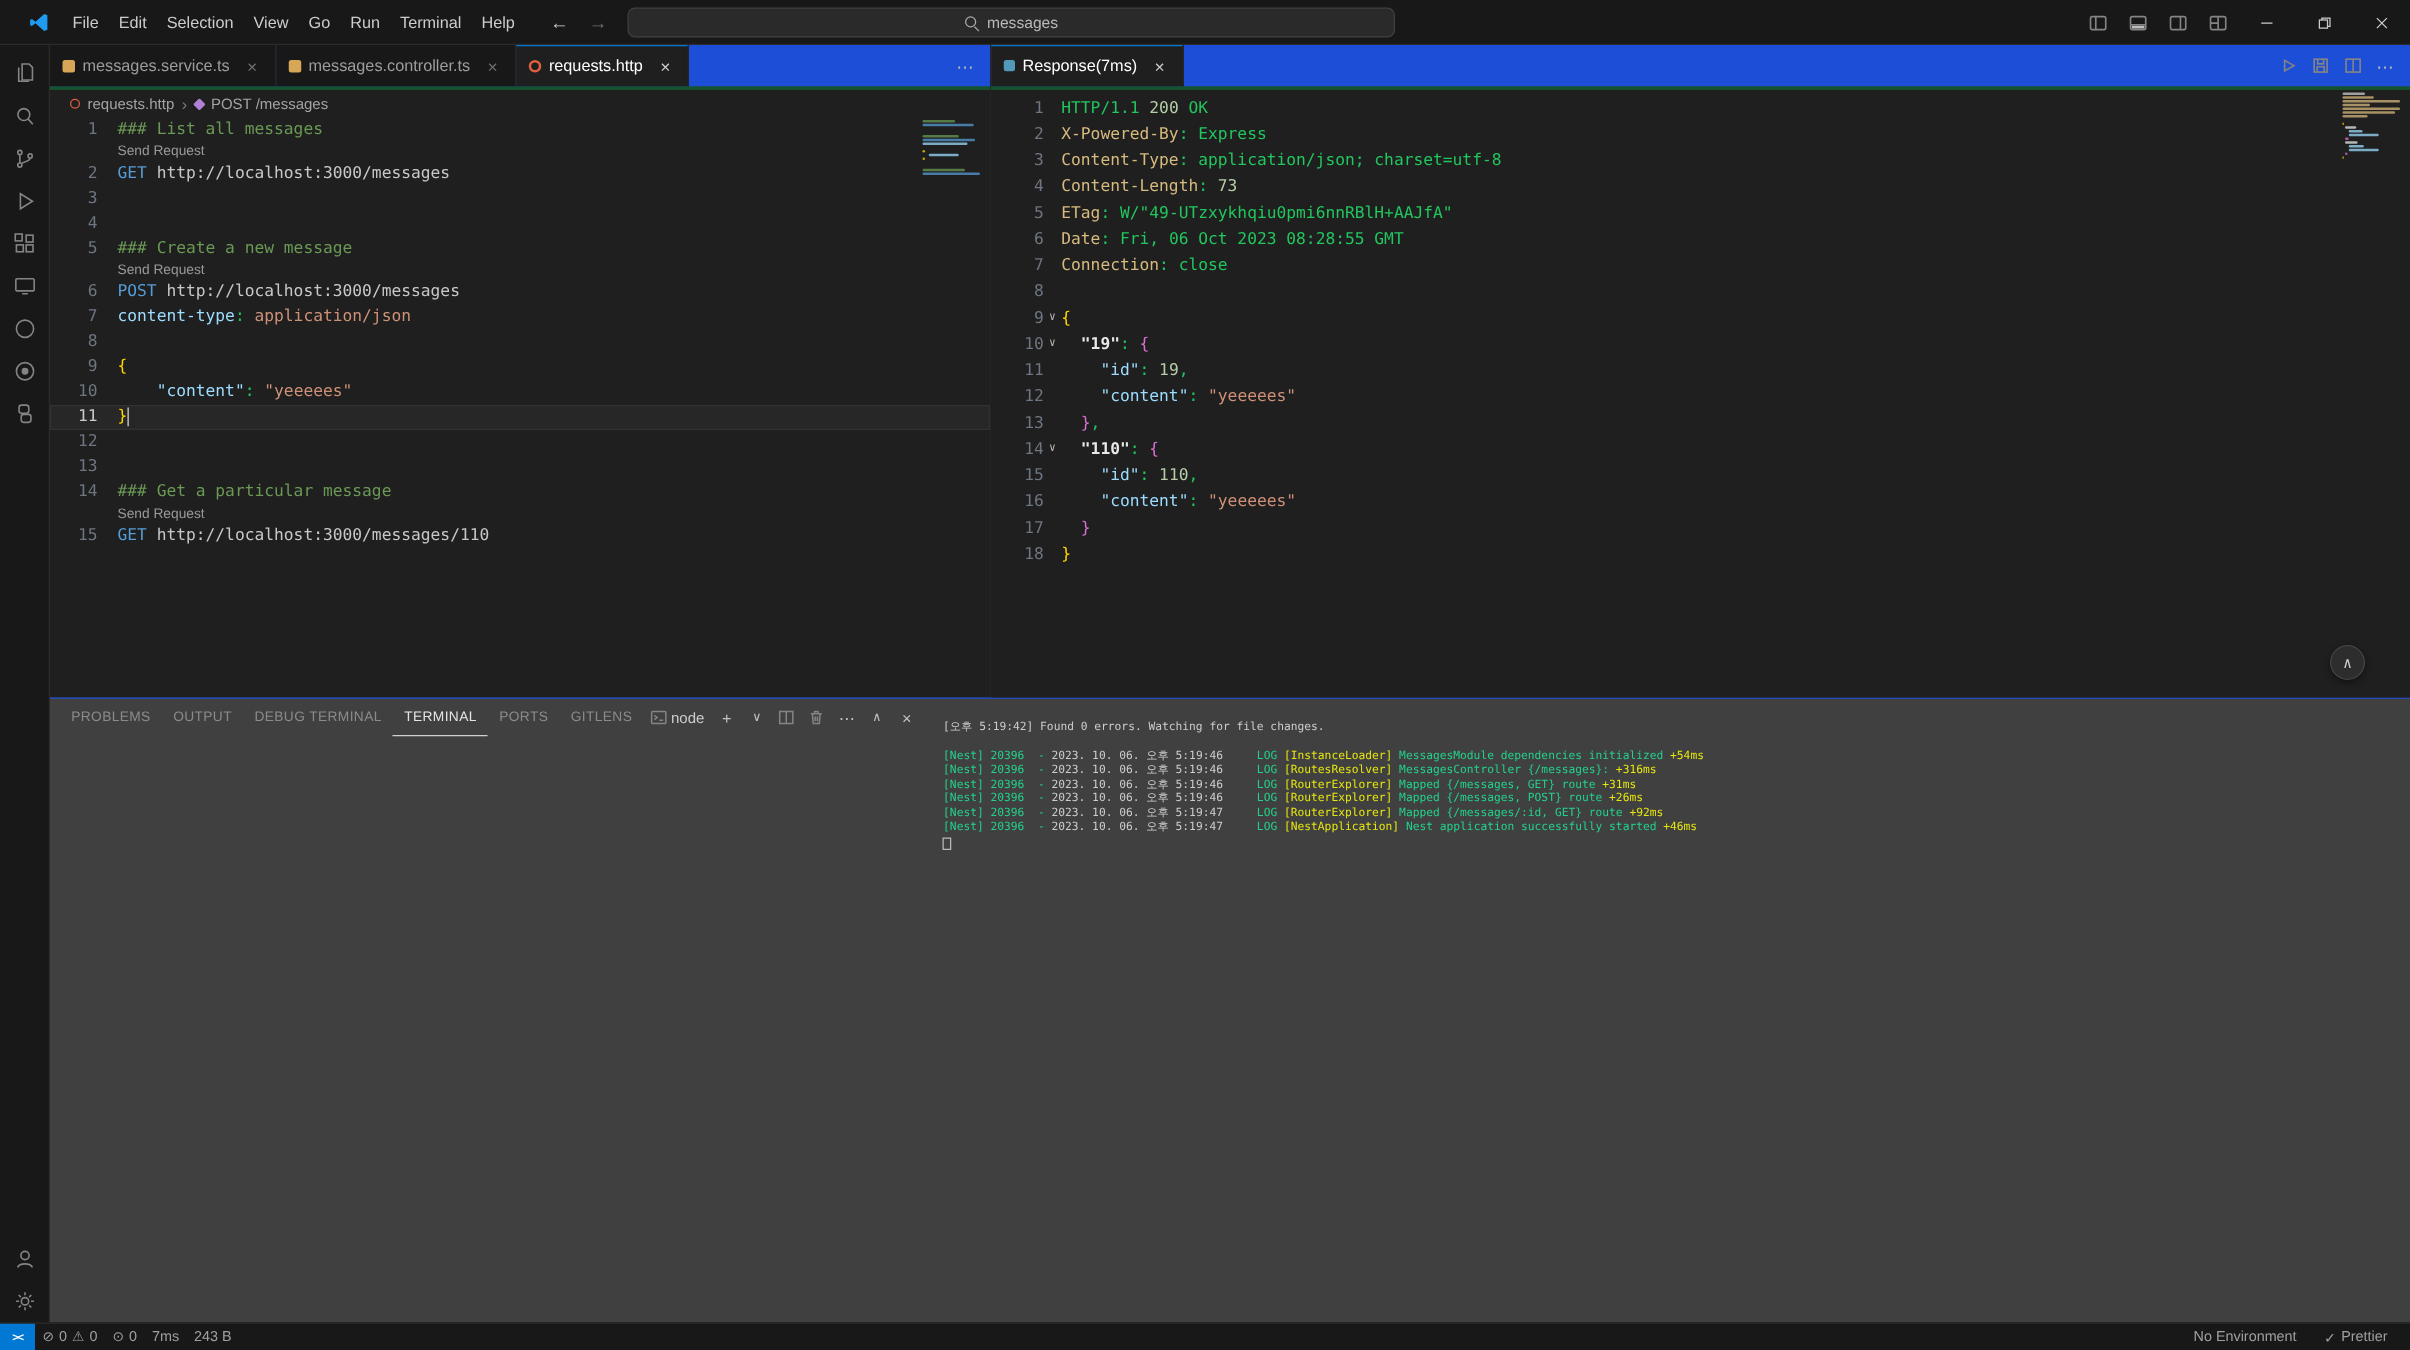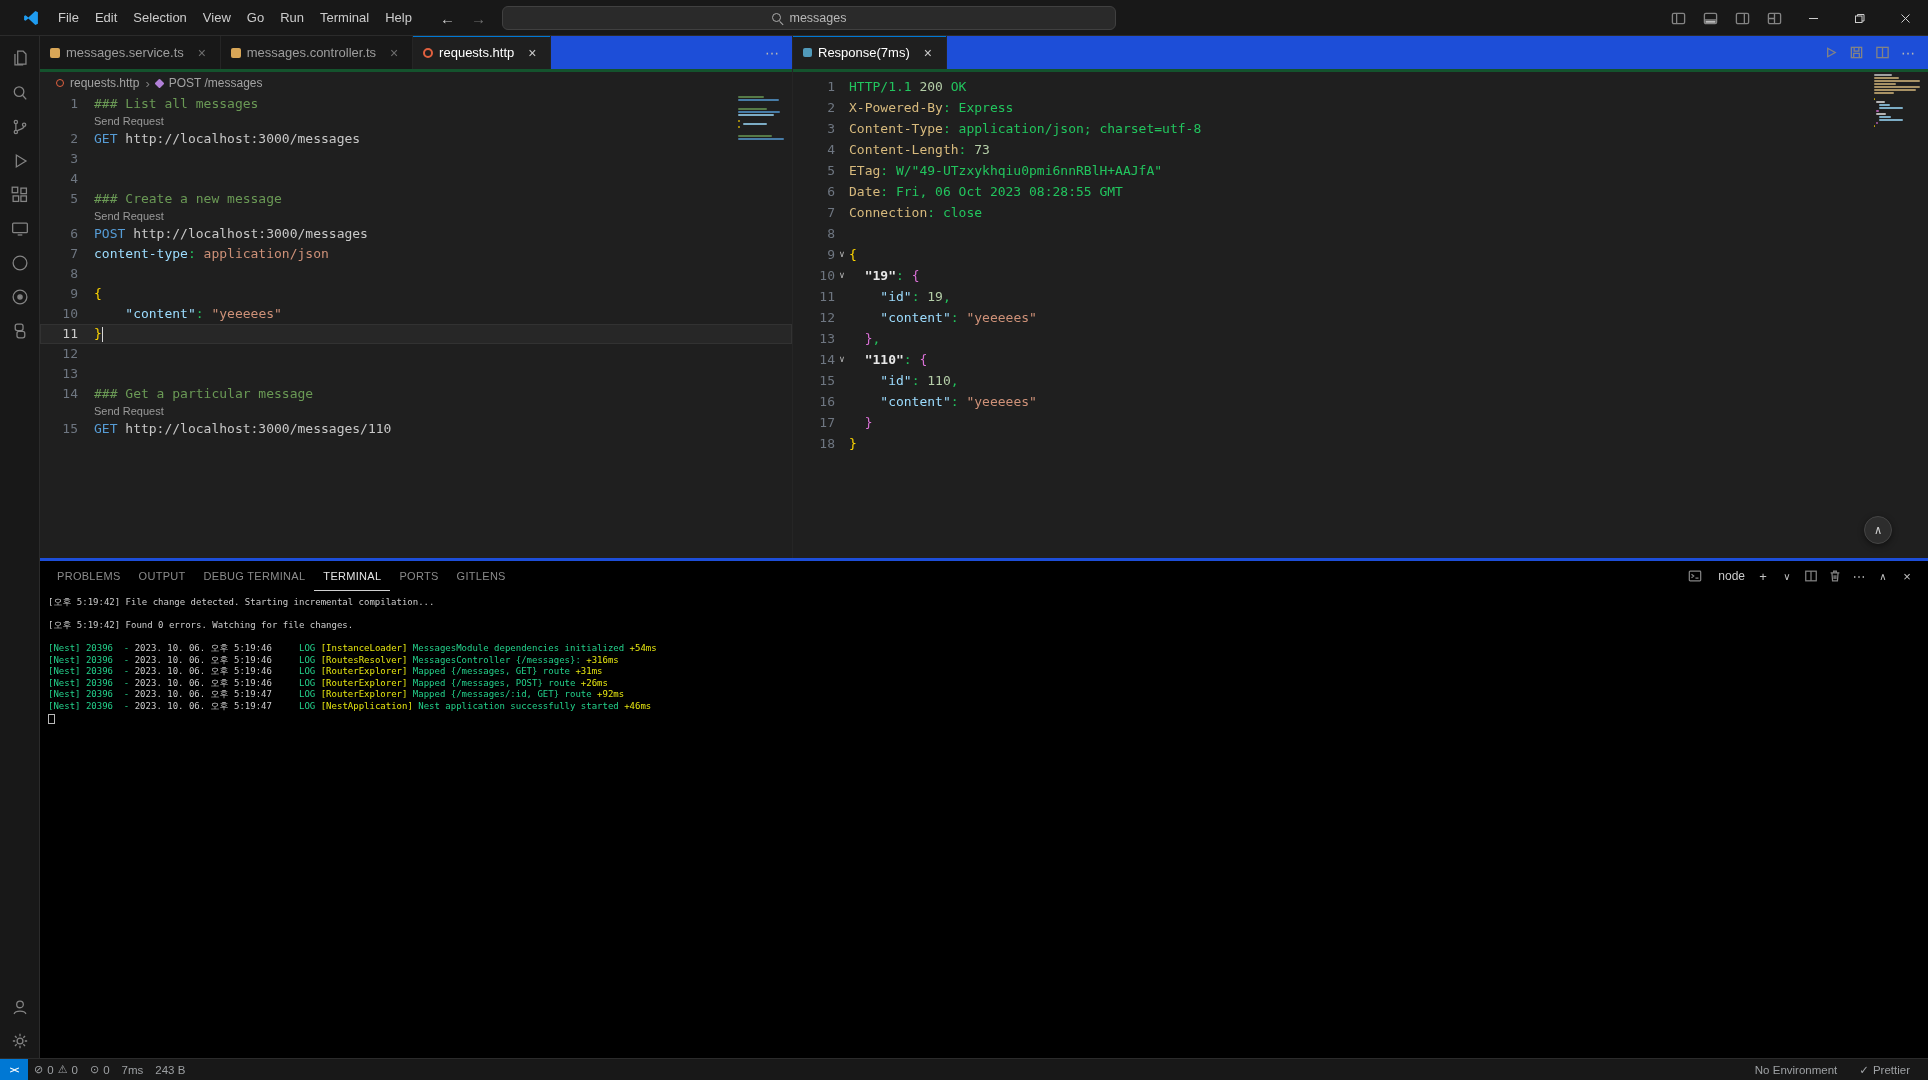--- a/index.html
+++ b/index.html
@@ -55,28 +55,28 @@
 .lnum{text-align:right;color:#6e7681;flex:none}
 .code-line.current .lnum{color:#cccccc}
 .fold{flex:none;color:#b8b8b8;font-size:9px;text-align:center}
 .ltext{white-space:pre}
 .codelens{color:#999999;font-size:11px;font-family:Liberation Sans, sans-serif;cursor:pointer}
 .cursor{display:inline-block;width:1.5px;height:15px;background:#d7d7d7;vertical-align:middle}
 .minimap{position:absolute;top:2px;right:8px;display:flex;flex-direction:column;gap:1px}
 .mm-line{height:2px;border-radius:1px}
 .goto-top{position:absolute;right:36px;bottom:14px;width:28px;height:28px;border-radius:50%;background:#2d2d2d;border:1px solid #454545;display:flex;align-items:center;justify-content:center;color:#cfcfcf;font-size:12px;box-shadow:0 2px 6px rgba(0,0,0,.45)}
 
-.panel{flex:1;background:#000000;border-top:3px solid #1d4ed8;display:flex;flex-direction:column;min-height:0}
+.panel{flex:1;background:#404040;border-top:1px solid #1d4ed8;display:flex;flex-direction:row;min-height:0}
 .panel-header{height:30px;display:flex;align-items:center;padding:0 10px 0 8px;flex:none}
 .panel-tabs{display:flex;height:100%}
 .panel-tab{padding:0 9px;display:flex;align-items:center;font-size:11px;letter-spacing:.3px;color:#8b8b8b;border-bottom:1px solid transparent;cursor:default}
 .panel-tab.active{color:#e4e4e4;border-bottom-color:#d0d0d0}
 .panel-actions{margin-left:auto;display:flex;align-items:center;gap:2px;color:#c2c2c2}
 .pa-icon{width:22px;height:22px;display:flex;align-items:center;justify-content:center;font-size:13px;border-radius:4px}
-.term-profile{display:flex;align-items:center;gap:16px;font-size:12px;color:#cccccc;padding:0 5px}
+.term-profile{display:flex;align-items:center;gap:3px;font-size:12px;color:#cccccc;padding:0 5px}
 .terminal{flex:1;padding:6px 0 0 8px;font-family:"DejaVu Sans Mono",monospace;font-size:9px;line-height:11.5px}
 .trow{white-space:pre;height:11.5px}
 .term-cursor{display:inline-block;width:7px;height:10px;border:1px solid #b9b9b9;vertical-align:bottom}
 
 .statusbar{height:22px;background:#181818;border-top:1px solid #2b2b2b;display:flex;align-items:center;font-size:11.5px;color:#9da0a3;flex:none}
 .sb-left{display:flex;align-items:center;height:100%}
 .sb-right{margin-left:auto;display:flex;align-items:center;height:100%;padding-right:12px;gap:10px}
 .sb-item{display:flex;align-items:center;gap:4px;padding:0 6px;height:100%;cursor:default}
 .sb-remote{background:#0078d4;color:#fff;width:28px;justify-content:center;font-size:9px;font-weight:bold;letter-spacing:-1px;padding:0}
 .sb-ic{font-size:11px}
@@ -414,21 +414,20 @@
                 <svg class="icon" width="14" height="14" viewBox="0 0 16 16" stroke="#c2c2c2">
                   <path d="M3 4.5h10M6.5 4.5v-2h3v2M4.5 4.5l.7 9h5.6l.7-9M7 7v4.5M9 7v4.5"></path>
                 </svg>
               </span>
             <span class="pa-icon">⋯</span>
             <span class="pa-icon" style="font-size:10px">∧</span>
             <span class="pa-icon">×</span>
           </div>
         </div>
         <div class="terminal">
-            <div class="trow"><span class="tm-d">[오후 5:19:42] File change detected. Starting incremental compilation...</span></div>
             <div class="trow"></div>
             <div class="trow"><span class="tm-d">[오후 5:19:42] Found 0 errors. Watching for file changes.</span></div>
             <div class="trow"></div>
             <div class="trow"><span class="tm-g">[Nest] 20396  - </span><span class="tm-d">2023. 10. 06. 오후 5:19:46</span><span class="tm-g">     LOG </span><span class="tm-y">[InstanceLoader] </span><span class="tm-g">MessagesModule dependencies initialized </span><span class="tm-y">+54ms</span></div>
             <div class="trow"><span class="tm-g">[Nest] 20396  - </span><span class="tm-d">2023. 10. 06. 오후 5:19:46</span><span class="tm-g">     LOG </span><span class="tm-y">[RoutesResolver] </span><span class="tm-g">MessagesController {/messages}: </span><span class="tm-y">+316ms</span></div>
             <div class="trow"><span class="tm-g">[Nest] 20396  - </span><span class="tm-d">2023. 10. 06. 오후 5:19:46</span><span class="tm-g">     LOG </span><span class="tm-y">[RouterExplorer] </span><span class="tm-g">Mapped {/messages, GET} route </span><span class="tm-y">+31ms</span></div>
             <div class="trow"><span class="tm-g">[Nest] 20396  - </span><span class="tm-d">2023. 10. 06. 오후 5:19:46</span><span class="tm-g">     LOG </span><span class="tm-y">[RouterExplorer] </span><span class="tm-g">Mapped {/messages, POST} route </span><span class="tm-y">+26ms</span></div>
             <div class="trow"><span class="tm-g">[Nest] 20396  - </span><span class="tm-d">2023. 10. 06. 오후 5:19:47</span><span class="tm-g">     LOG </span><span class="tm-y">[RouterExplorer] </span><span class="tm-g">Mapped {/messages/:id, GET} route </span><span class="tm-y">+92ms</span></div>
             <div class="trow"><span class="tm-g">[Nest] 20396  - </span><span class="tm-d">2023. 10. 06. 오후 5:19:47</span><span class="tm-g">     LOG </span><span class="tm-y">[NestApplication] </span><span class="tm-g">Nest application successfully started </span><span class="tm-y">+46ms</span></div>
             <div class="trow"><span class="term-cursor"></span></div>

